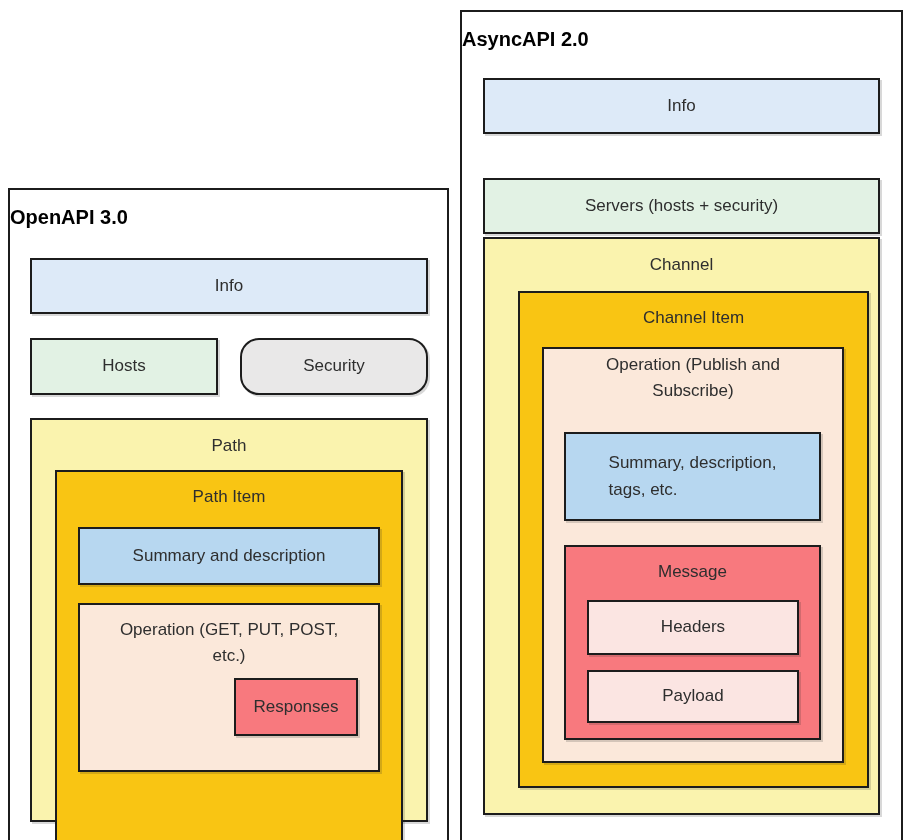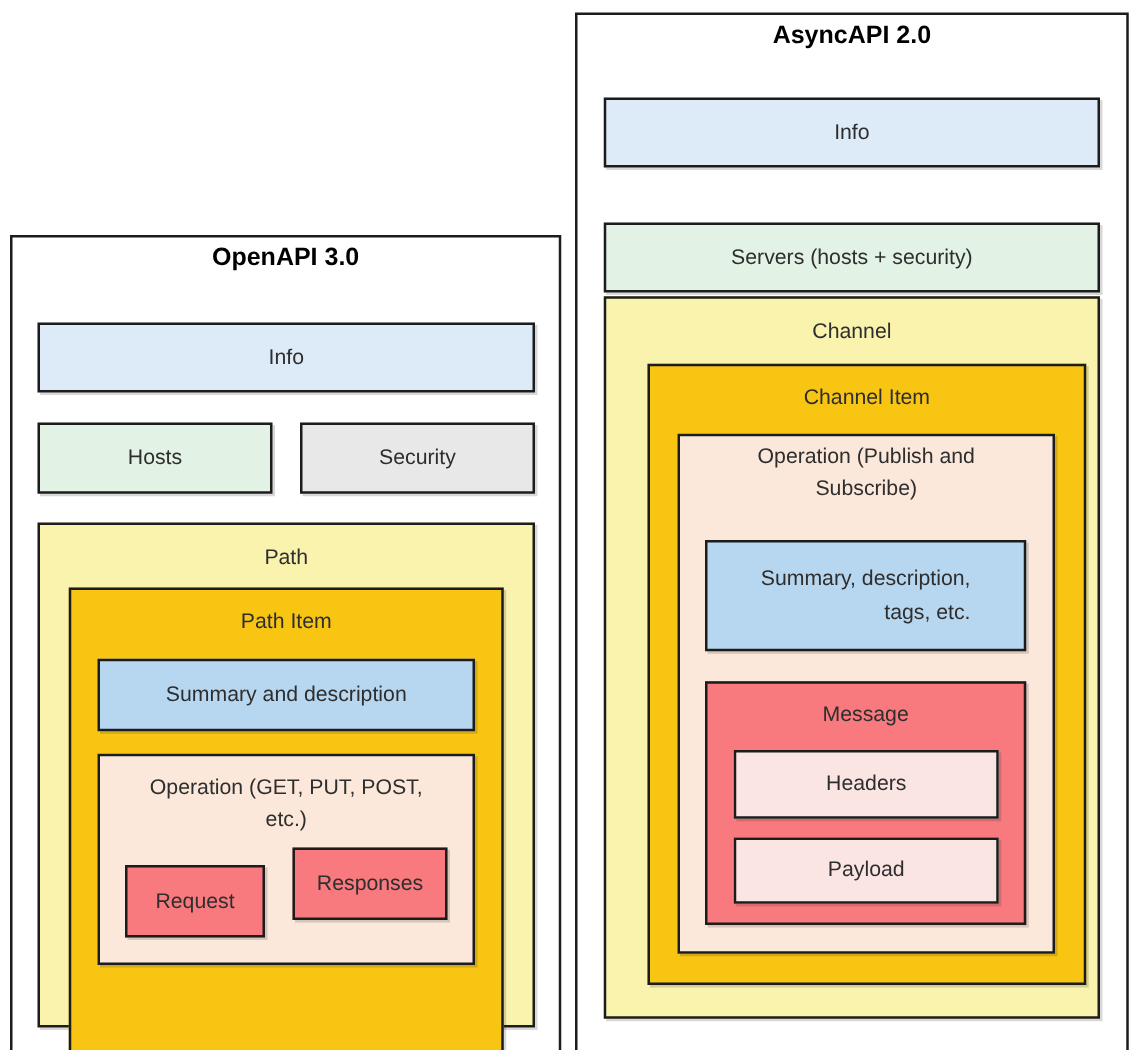--- a/index.html
+++ b/index.html
@@ -12,49 +12,48 @@
   }
   .panel {
     position: absolute;
     background: #ffffff;
     border: 2px solid var(--border, #1c1c1c);
   }
   #left-panel  { left: 8px;   top: 188px; width: 441px; height: 700px; }
   #right-panel { left: 460px; top: 10px;  width: 443px; height: 878px; }
 
   .panel-title {
-    position: absolute; left: 0; right: 0; top: 5px;
-    text-align: center;
+    position: absolute; left: 0; right: 0; top: 16px;
     font-size: 20px; font-weight: 600; color: #000000;
   }
   .box {
     position: absolute;
     border: 2px solid var(--border, #1c1c1c);
     box-shadow: 2px 2px 0 rgba(40,40,40,0.18);
   }
   .leaf {
     display: flex; align-items: center; justify-content: center;
-    text-align: right;
+    text-align: left;
     font-size: 17px;
     white-space: pre-line;
     line-height: 1.55;
   }
   .container-box > .box-label {
     display: block; width: 100%;
     text-align: center;
     font-size: 17px;
     white-space: pre-line;
     line-height: 1.55;
   }
 
   
   .fill-blue-light { background: var(--blue-light, #ddeaf8); }
   .fill-blue       { background: var(--blue, #b7d7f0); }
   .fill-green      { background: var(--green, #e2f2e4); }
-  .fill-gray       { background: var(--gray, #e9e8e8); }
+  .fill-gray       { background: var(--gray, #e9e8e8); border-radius: 19px; }
   .fill-yellow     { background: var(--yellow, #faf3ae); }
   .fill-gold       { background: var(--gold, #f9c513); }
   .fill-peach      { background: var(--peach, #fbe8da); }
   .fill-salmon     { background: var(--salmon, #f8797e); }
   .fill-pink       { background: var(--pink, #fbe5e2); }
 
   
   #oa-info     { left: 20px;  top: 68px;  width: 398px; height: 56px; }
   #oa-hosts    { left: 20px;  top: 148px; width: 188px; height: 57px; }
   #oa-security { left: 230px; top: 148px; width: 188px; height: 57px; }
@@ -93,21 +92,20 @@
 
     <div class="box container-box fill-gold" id="oa-pathitem">
       <span class="box-label">Path Item</span>
 
       <div class="box leaf fill-blue" id="oa-summary">Summary and description</div>
 
       <div class="box container-box fill-peach" id="oa-operation">
         <span class="box-label">Operation (GET, PUT, POST,
 etc.)</span>
 
-        <div class="box leaf fill-salmon" id="oa-request">Request</div>
 
         <div class="box leaf fill-salmon" id="oa-responses">Responses</div>
       </div>
     </div>
   </div>
 </div>
 
 <div class="panel" id="right-panel">
   <div class="panel-title">AsyncAPI 2.0</div>
 

